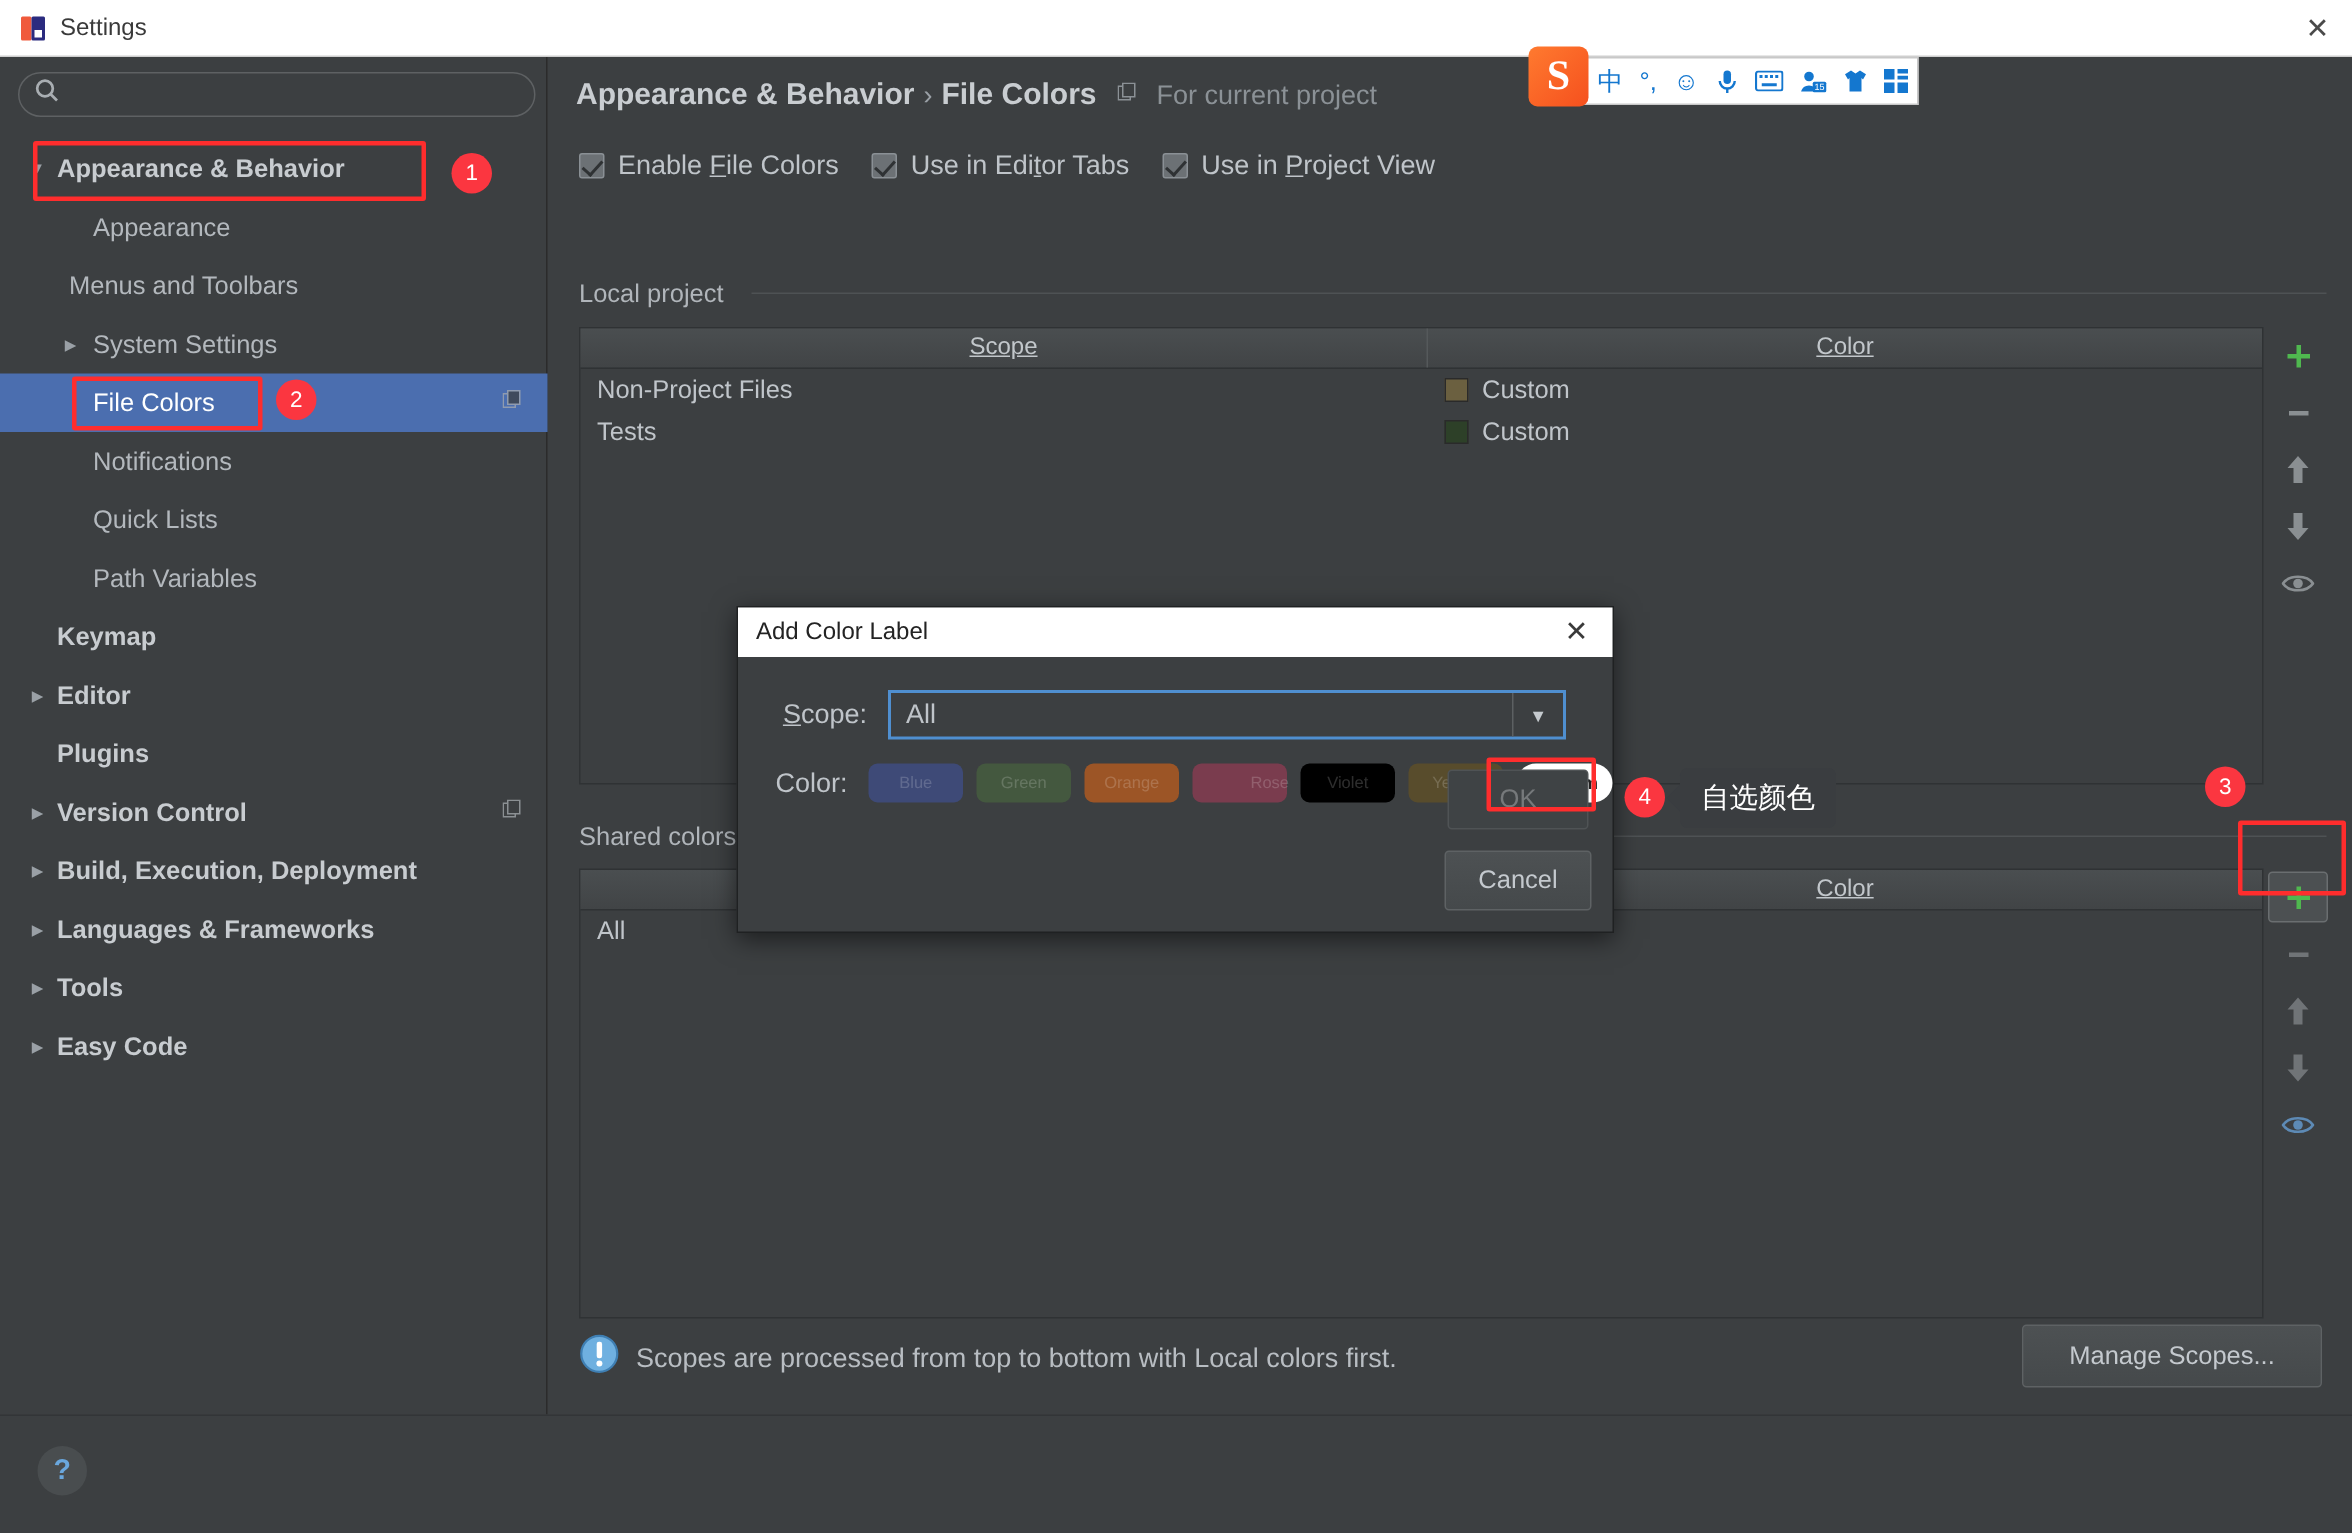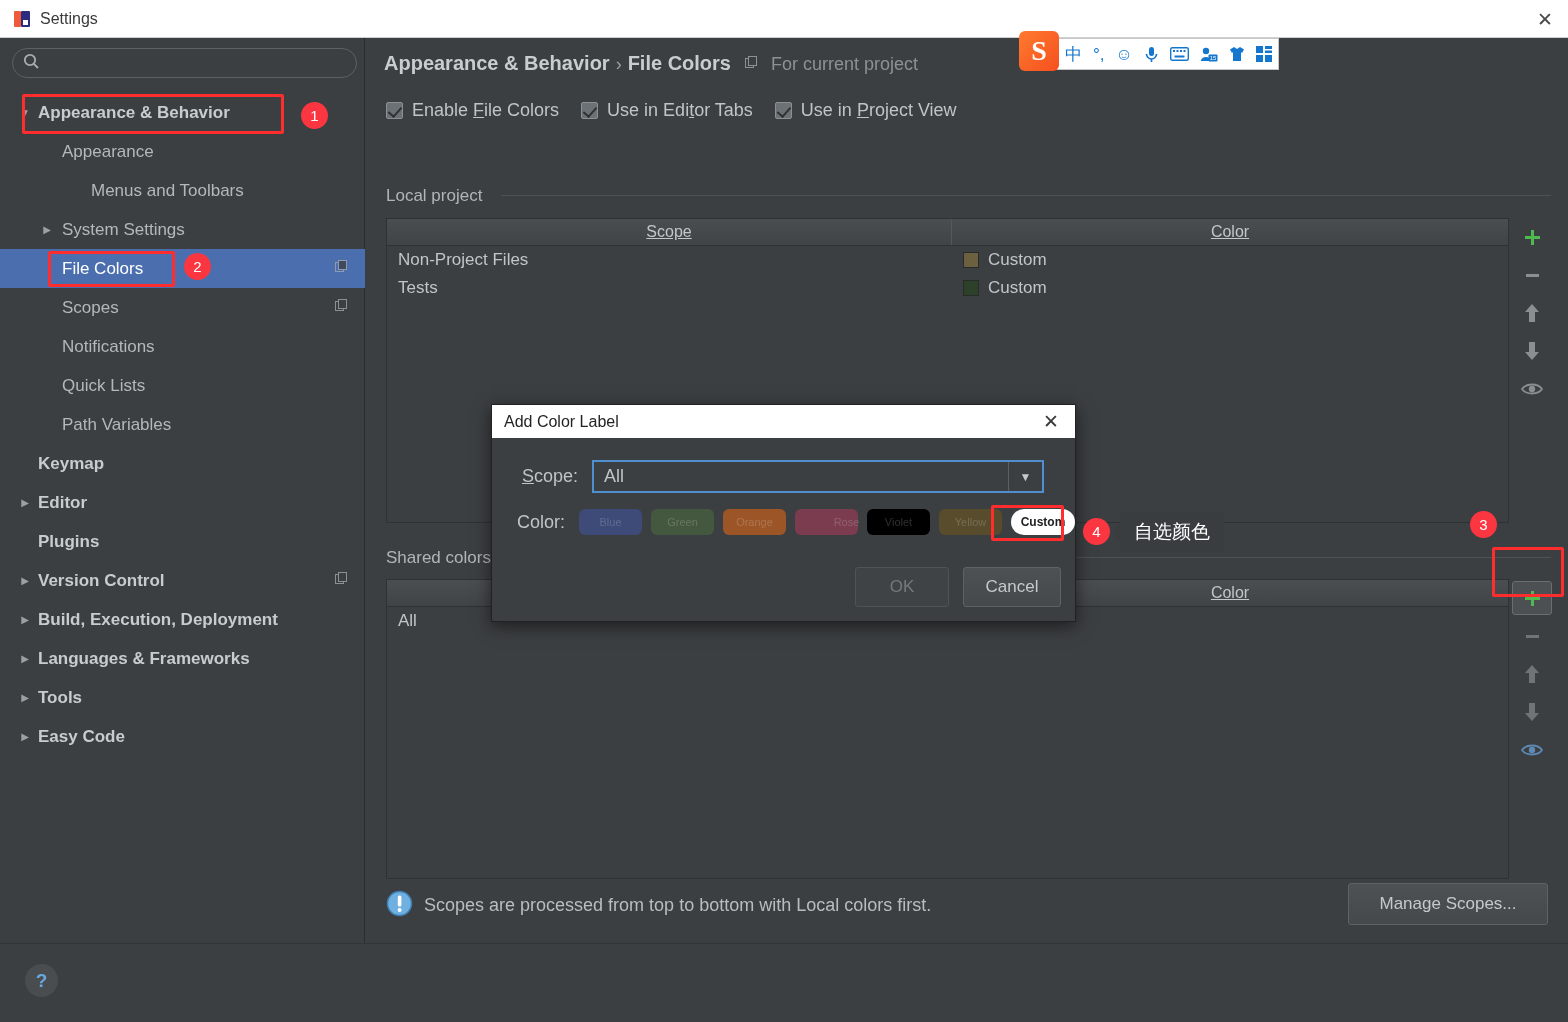--- a/index.html
+++ b/index.html
@@ -216,35 +216,28 @@
       </div>
       <div class="tree" id="tree">
           <div class="titem bold">
             <span class="arrow" style="left:18px;">▼</span>
             <span class="lbl" style="margin-left:38px;">Appearance &amp; Behavior</span>
           </div>
           <div class="titem">
             <span class="lbl" style="margin-left:62px;">Appearance</span>
           </div>
           <div class="titem">
-            <span class="lbl" style="margin-left:91px;">Menus and Toolbars</span>
+            <span class="lbl" style="margin-left:46px;">Menus and Toolbars</span>
           </div>
           <div class="titem">
             <span class="arrow" style="left:40px;">▶</span>
             <span class="lbl" style="margin-left:62px;">System Settings</span>
           </div>
           <div class="titem sel">
             <span class="lbl" style="margin-left:62px;">File Colors</span>
-            <span class="copyicon"><svg width="14" height="14" viewBox="0 0 14 14">
-                <rect x="0.5" y="2.5" width="8" height="9" fill="none" stroke="#a6abaf"></rect>
-                <rect x="3.5" y="0.5" width="8" height="9" fill="#3c3f41" stroke="#a6abaf"></rect>
-              </svg></span>
-          </div>
-          <div class="titem">
-            <span class="lbl" style="margin-left:62px;">Scopes</span>
             <span class="copyicon"><svg width="14" height="14" viewBox="0 0 14 14">
                 <rect x="0.5" y="2.5" width="8" height="9" fill="none" stroke="#a6abaf"></rect>
                 <rect x="3.5" y="0.5" width="8" height="9" fill="#3c3f41" stroke="#a6abaf"></rect>
               </svg></span>
           </div>
           <div class="titem">
             <span class="lbl" style="margin-left:62px;">Notifications</span>
           </div>
           <div class="titem">
             <span class="lbl" style="margin-left:62px;">Quick Lists</span>
@@ -463,21 +456,21 @@
           <div class="colorchip" style="background: rgb(62, 74, 119); color: rgba(255, 255, 255, 0.18);">Blue</div>
           <div class="colorchip" style="background: rgb(68, 88, 63); color: rgba(255, 255, 255, 0.18);">Green</div>
           <div class="colorchip" style="background: rgb(156, 85, 38); color: rgba(255, 255, 255, 0.18);">Orange</div>
           <div class="colorchip" style="background: rgb(122, 60, 78); color: rgba(255, 255, 255, 0.18); padding-left: 40px;">Rose</div>
           <div class="colorchip" style="background: #000000; color: rgba(255, 255, 255, 0.18);">Violet</div>
           <div class="colorchip" style="background: rgb(88, 76, 44); color: rgba(255, 255, 255, 0.18);">Yellow</div>
           <div class="customchip">Custom</div>
         </div>
     </div>
 
-    <div class="frow" style="position:absolute; right:14px; bottom:14px; gap:14px;">
+    <div class="frow" style="position:absolute; right:14px; bottom:14px; gap:14px;flex-direction:column;">
       <div class="btn disabled" style="width:94px; height:40px;">OK</div>
       <div class="btn" style="width:98px; height:40px;">Cancel</div>
     </div>
   </div>
 
   <div class="imebar">
     <div class="logo">S</div>
     <span class="ic">中</span>
     <span class="ic">°,</span>
     <span class="ic">☺</span>

